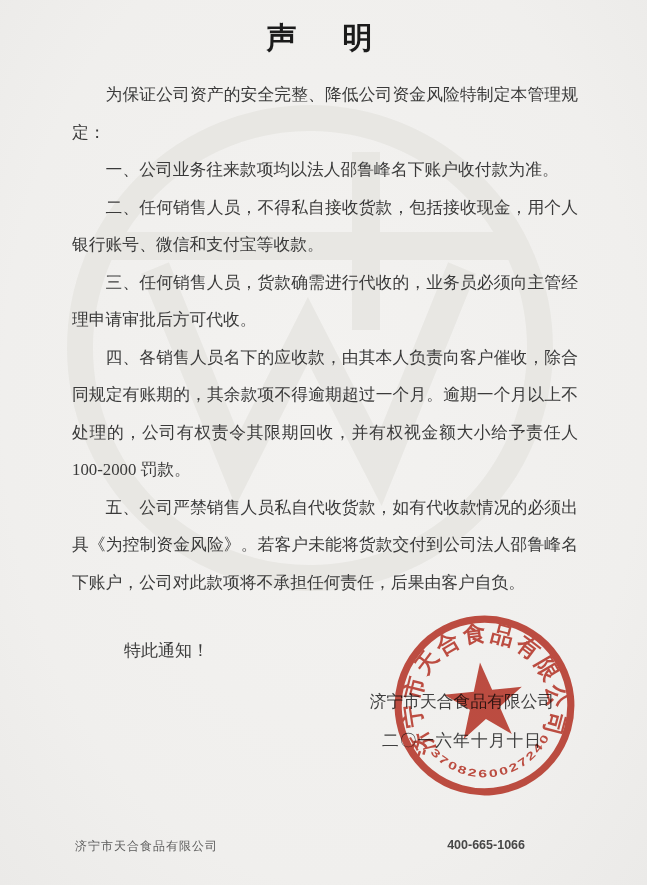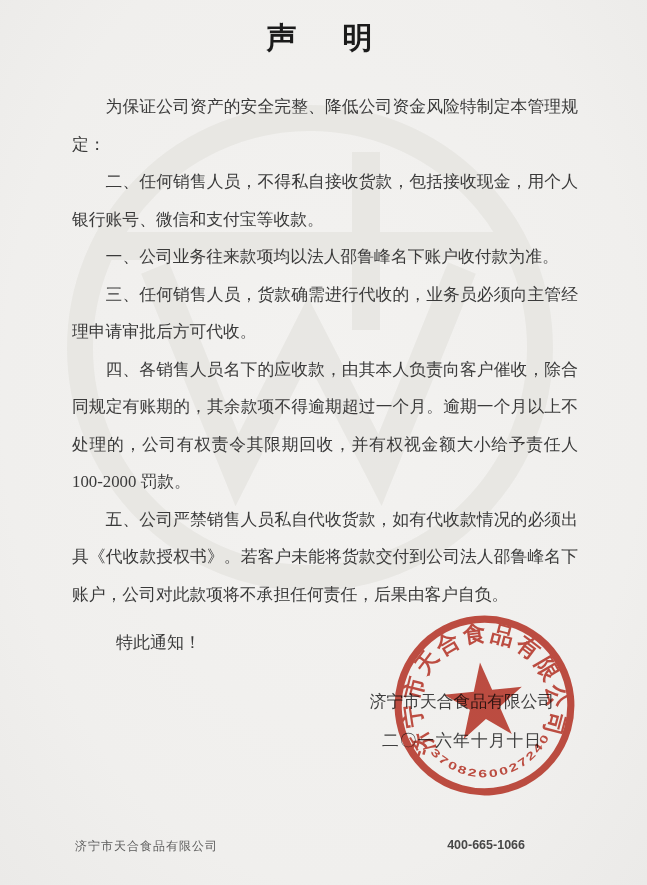--- a/index.html
+++ b/index.html
@@ -13,27 +13,27 @@
     background:#f1f0ee;
     background-image:radial-gradient(ellipse at 50% 45%, #f3f2f0 0%, #f0efed 70%, #ebeae8 100%);
   }
   .watermark{position:absolute;left:0;top:0;pointer-events:none;}
   .doc-title{
     position:absolute;left:0;top:18px;width:647px;margin:0;
     text-align:center;font-size:30px;font-weight:bold;color:#1b1b1b;
     letter-spacing:8px;
   }
   .doc-body{
-    position:absolute;left:72px;top:88px;width:506px;
+    position:absolute;left:72px;top:76px;width:506px;
     font-size:16.8px;line-height:37.5px;color:#3a3a3a;
     text-align:justify;
   }
   .doc-body .para{margin:0;text-indent:2em;}
   .notice{
-    position:absolute;left:116px;top:631px;margin:0;
+    position:absolute;left:116px;top:631px;margin:8px;
     font-size:17px;color:#3a3a3a;
   }
   .sig{
     position:absolute;left:352px;top:692px;width:220px;
     text-align:center;color:#3f3f3f;
   }
   .sig p{margin:0;}
   .sig .sig-company{font-size:16.8px;line-height:20px;}
   .sig .sig-date{font-size:16.8px;line-height:20px;margin-top:19px;letter-spacing:1px;}
   .seal{
@@ -72,25 +72,25 @@
       <path d="M 110 246 L 510 246" stroke-width="28"></path>
       <path d="M 366 152 L 366 330" stroke-width="28"></path>
       <path d="M 155 268 L 237 470 L 308 330 L 380 470 L 462 268" stroke-width="30"></path>
     </g>
   </svg>
 
   <h1 class="doc-title">声　明</h1>
 
   <div class="doc-body">
       <p class="para">为保证公司资产的安全完整、降低公司资金风险特制定本管理规定：</p>
+      <p class="para">一、公司业务往来款项均以法人邵鲁峰名下账户收付款为准。</p>
       <p class="para">二、任何销售人员，不得私自接收货款，包括接收现金，用个人银行账号、微信和支付宝等收款。</p>
-      <p class="para">一、公司业务往来款项均以法人邵鲁峰名下账户收付款为准。</p>
       <p class="para">三、任何销售人员，货款确需进行代收的，业务员必须向主管经理申请审批后方可代收。</p>
       <p class="para">四、各销售人员名下的应收款，由其本人负责向客户催收，除合同规定有账期的，其余款项不得逾期超过一个月。逾期一个月以上不处理的，公司有权责令其限期回收，并有权视金额大小给予责任人100-2000 罚款。</p>
-      <p class="para">五、公司严禁销售人员私自代收货款，如有代收款情况的必须出具《代收款授权书》。若客户未能将货款交付到公司法人邵鲁峰名下账户，公司对此款项将不承担任何责任，后果由客户自负。</p>
+      <p class="para">五、公司严禁销售人员私自代收货款，如有代收款情况的必须出具《为控制资金风险》。若客户未能将货款交付到公司法人邵鲁峰名下账户，公司对此款项将不承担任何责任，后果由客户自负。</p>
     </div>
 
   <p class="notice">特此通知！</p>
 
   <div class="sig">
     <p class="sig-company">济宁市天合食品有限公司</p>
     <p class="sig-date">二〇一六年十月十日</p>
   </div>
 
   <svg class="seal" width="185" height="185" viewBox="0 0 180 180">

